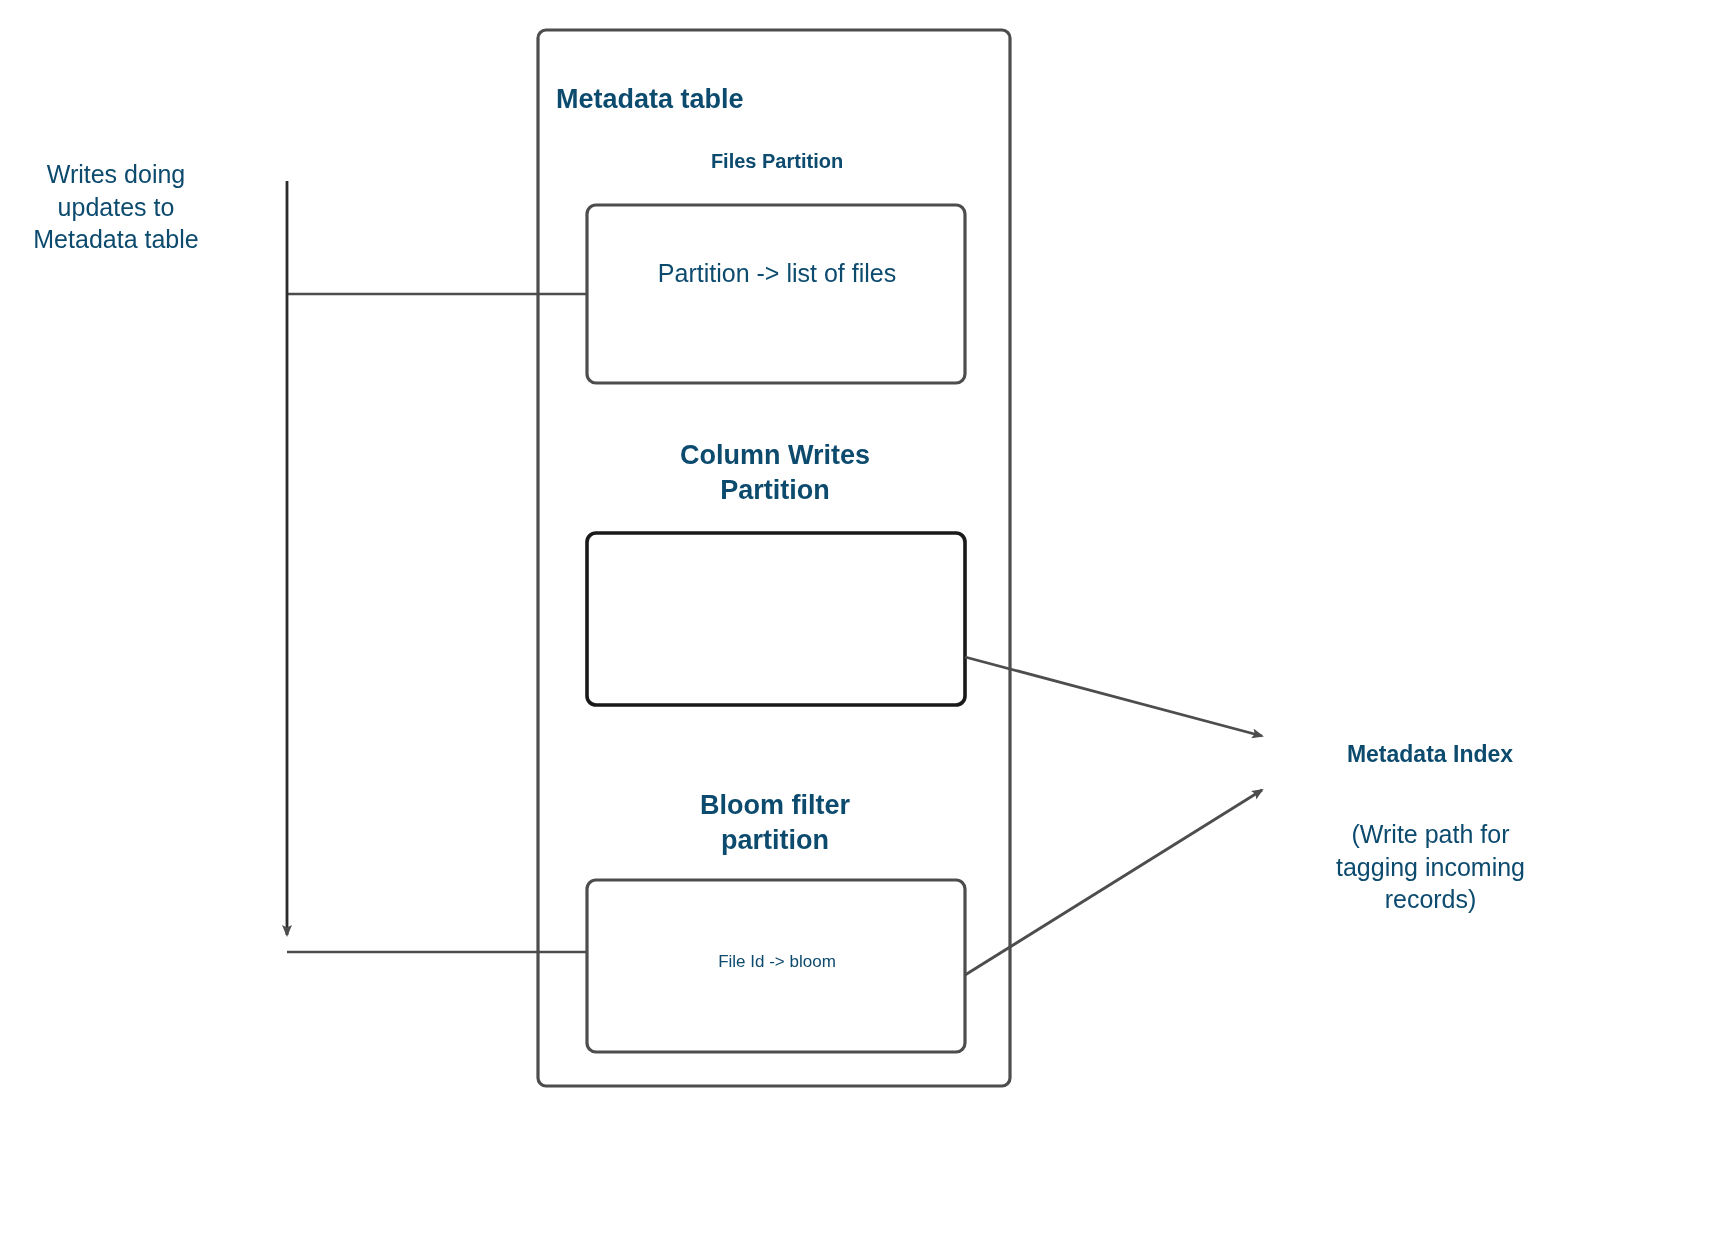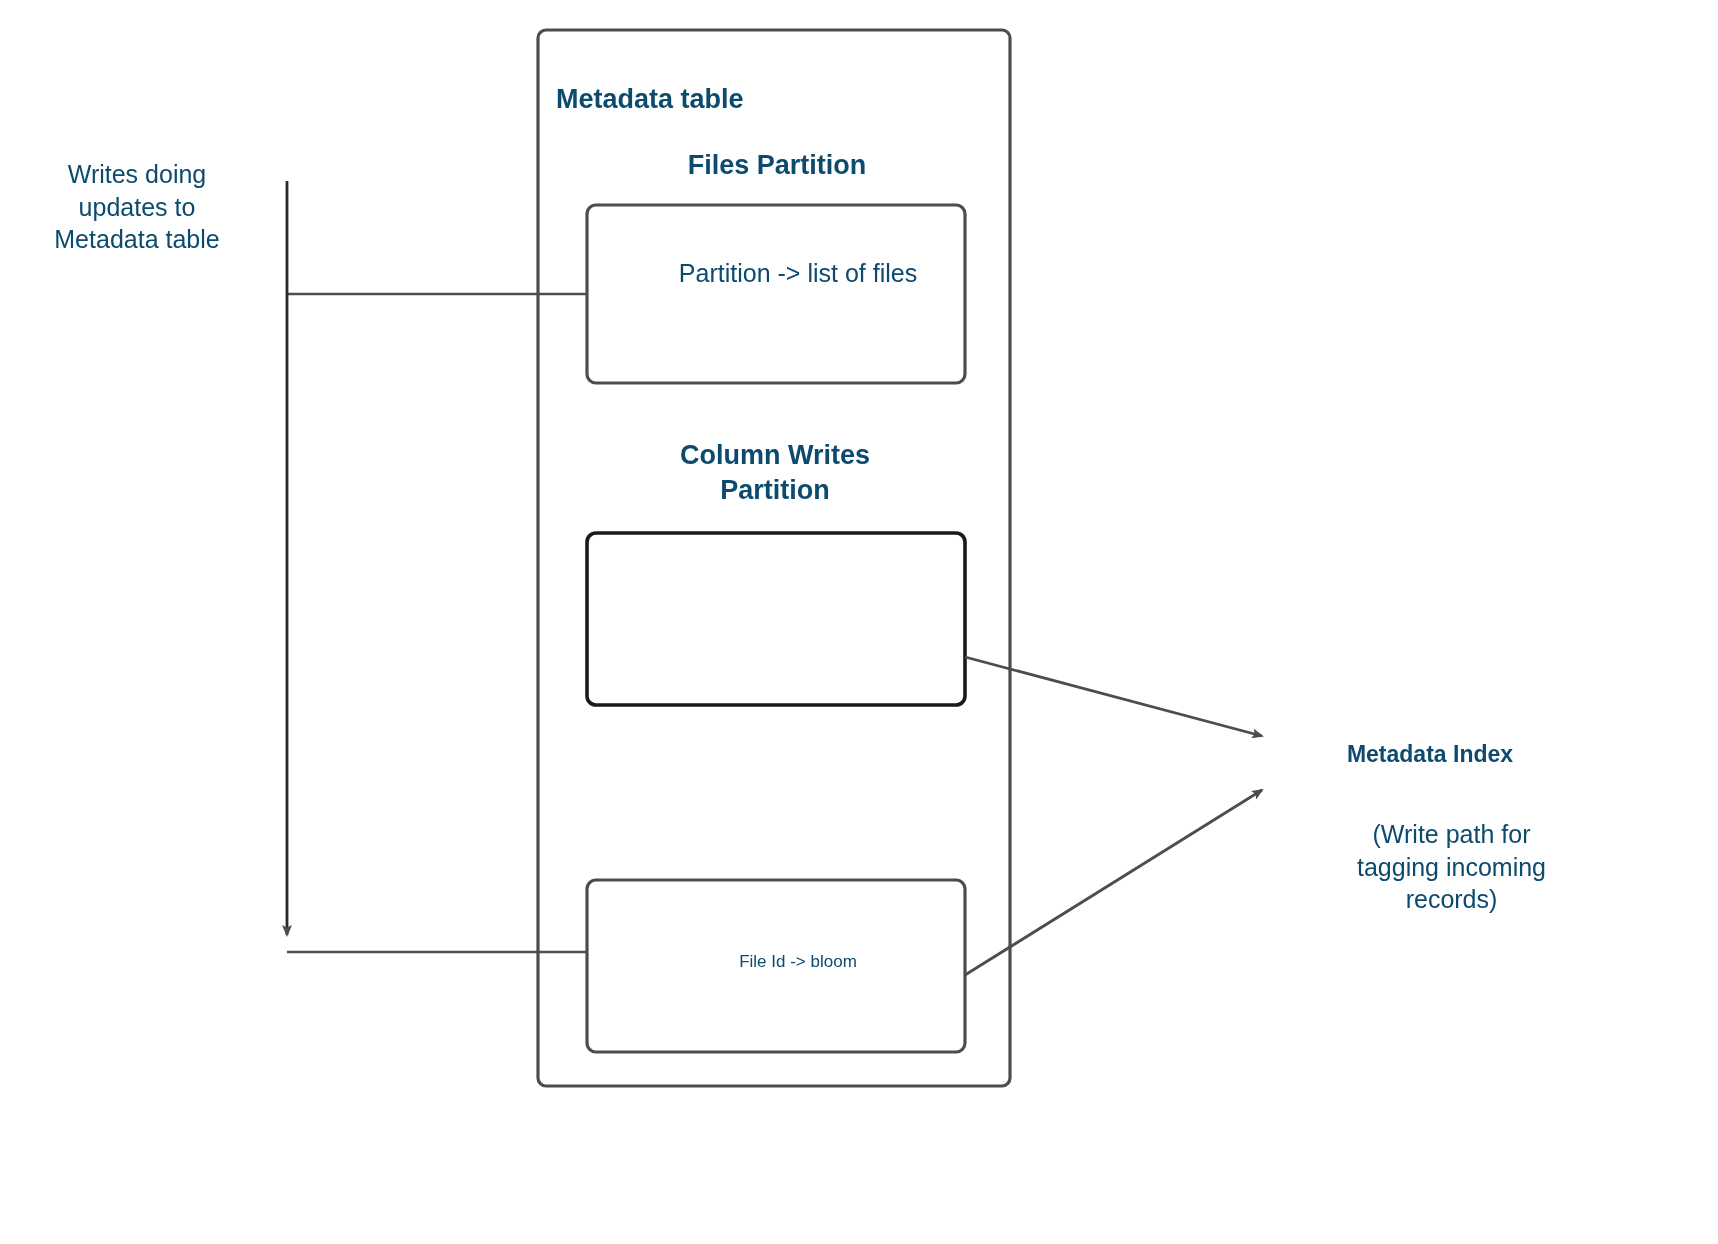--- a/index.html
+++ b/index.html
@@ -30,21 +30,20 @@
   .lbl {
     position: absolute;
     text-align: center;
     line-height: 1.30;
     white-space: pre-line;
     color: #0c4a6e;
   }
   .lbl-plain {
     font-size: 25px;
     font-weight: 400;
-    margin-left: 21px;
   }
   .lbl-bold {
     font-weight: 700;
   }
   
   #writes-label {
     left: 0px;
     top: 158px;
     width: 232px;
     font-size: 25px;
@@ -53,21 +52,21 @@
     left: 556px;
     top: 82px;
     width: 300px;
     text-align: left;
     font-size: 27px;
   }
   #files-partition-title {
     left: 592px;
     top: 148px;
     width: 370px;
-    font-size: 27px;
+    font-size: 20px;
   }
   #files-partition-body {
     left: 592px;
     top: 257px;
     width: 370px;
     font-size: 25px;
   }
   #colstats-partition-title {
     left: 600px;
     top: 438px;
@@ -146,20 +145,22 @@
   <div class="lbl lbl-bold" id="metadata-table-title">Metadata table</div>
 
   <div class="lbl lbl-bold" id="files-partition-title">Files Partition</div>
 
   <div class="lbl lbl-plain" id="files-partition-body">Partition -&gt; list of files</div>
 
   <div class="lbl lbl-bold" id="colstats-partition-title">Column Writes
 Partition</div>
 
 
+  <div class="lbl lbl-bold" id="bloom-partition-title">Bloom filter
+partition</div>
 
   <div class="lbl lbl-plain" id="bloom-partition-body">File Id -&gt; bloom</div>
 
   <div class="lbl lbl-bold" id="metadata-index-title">Metadata Index</div>
 
   <div class="lbl lbl-plain" id="metadata-index-caption">(Write path for
 tagging incoming
 records)</div>
 
 </div>

